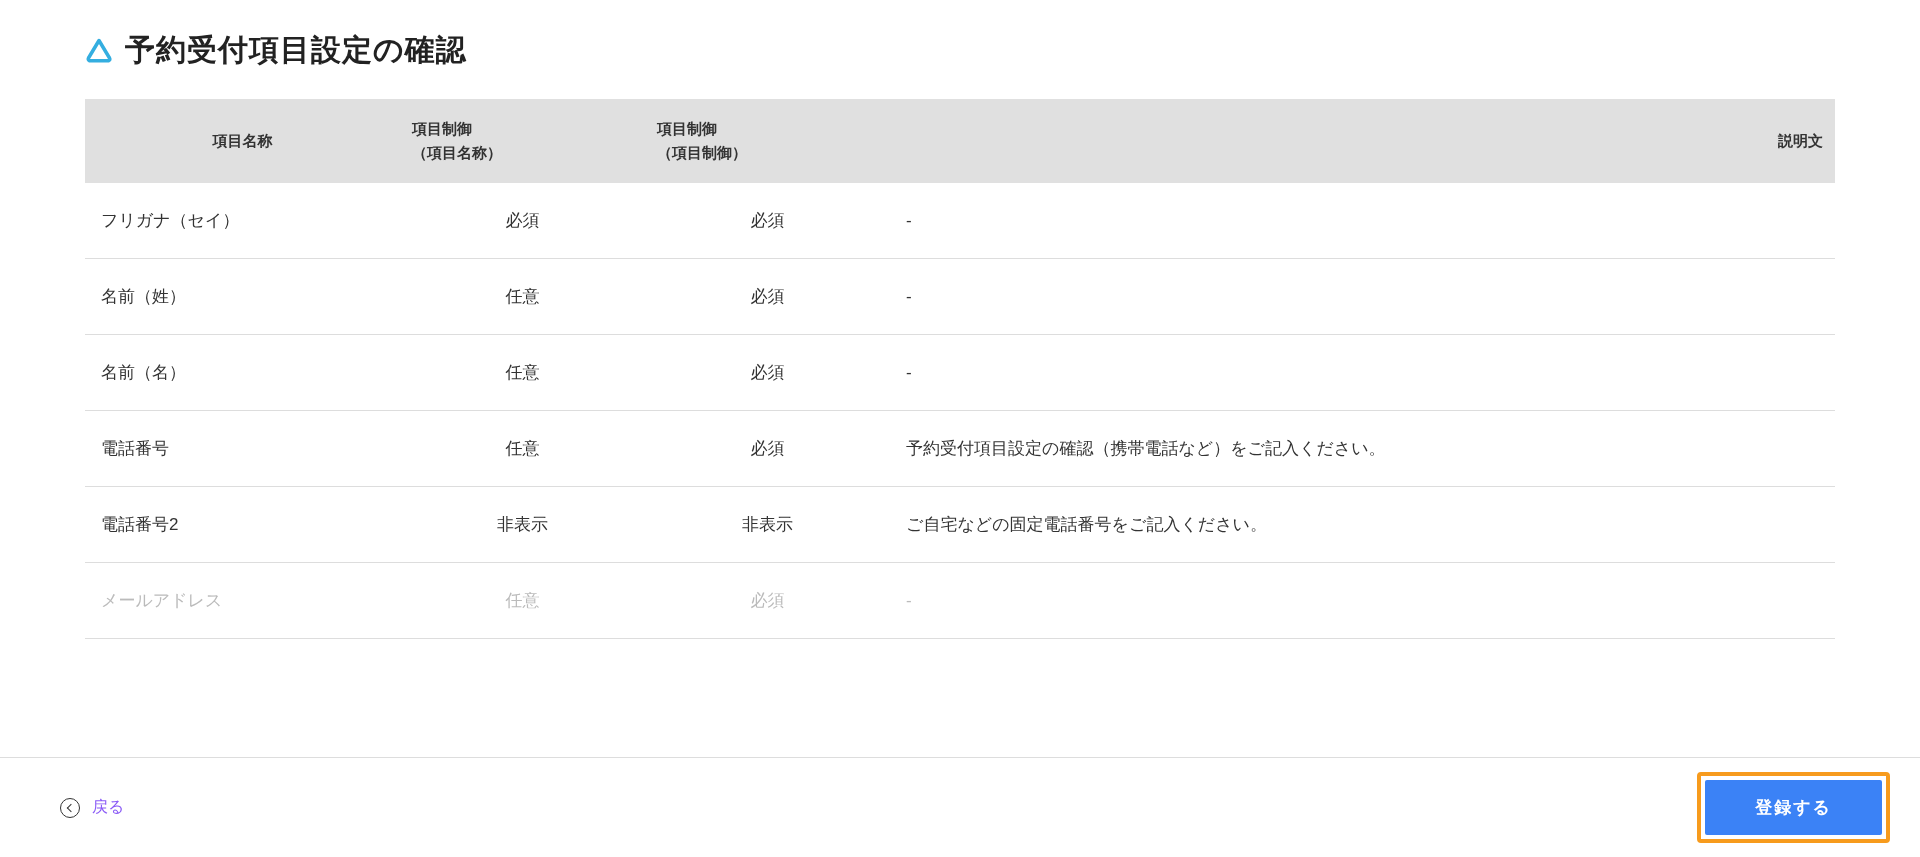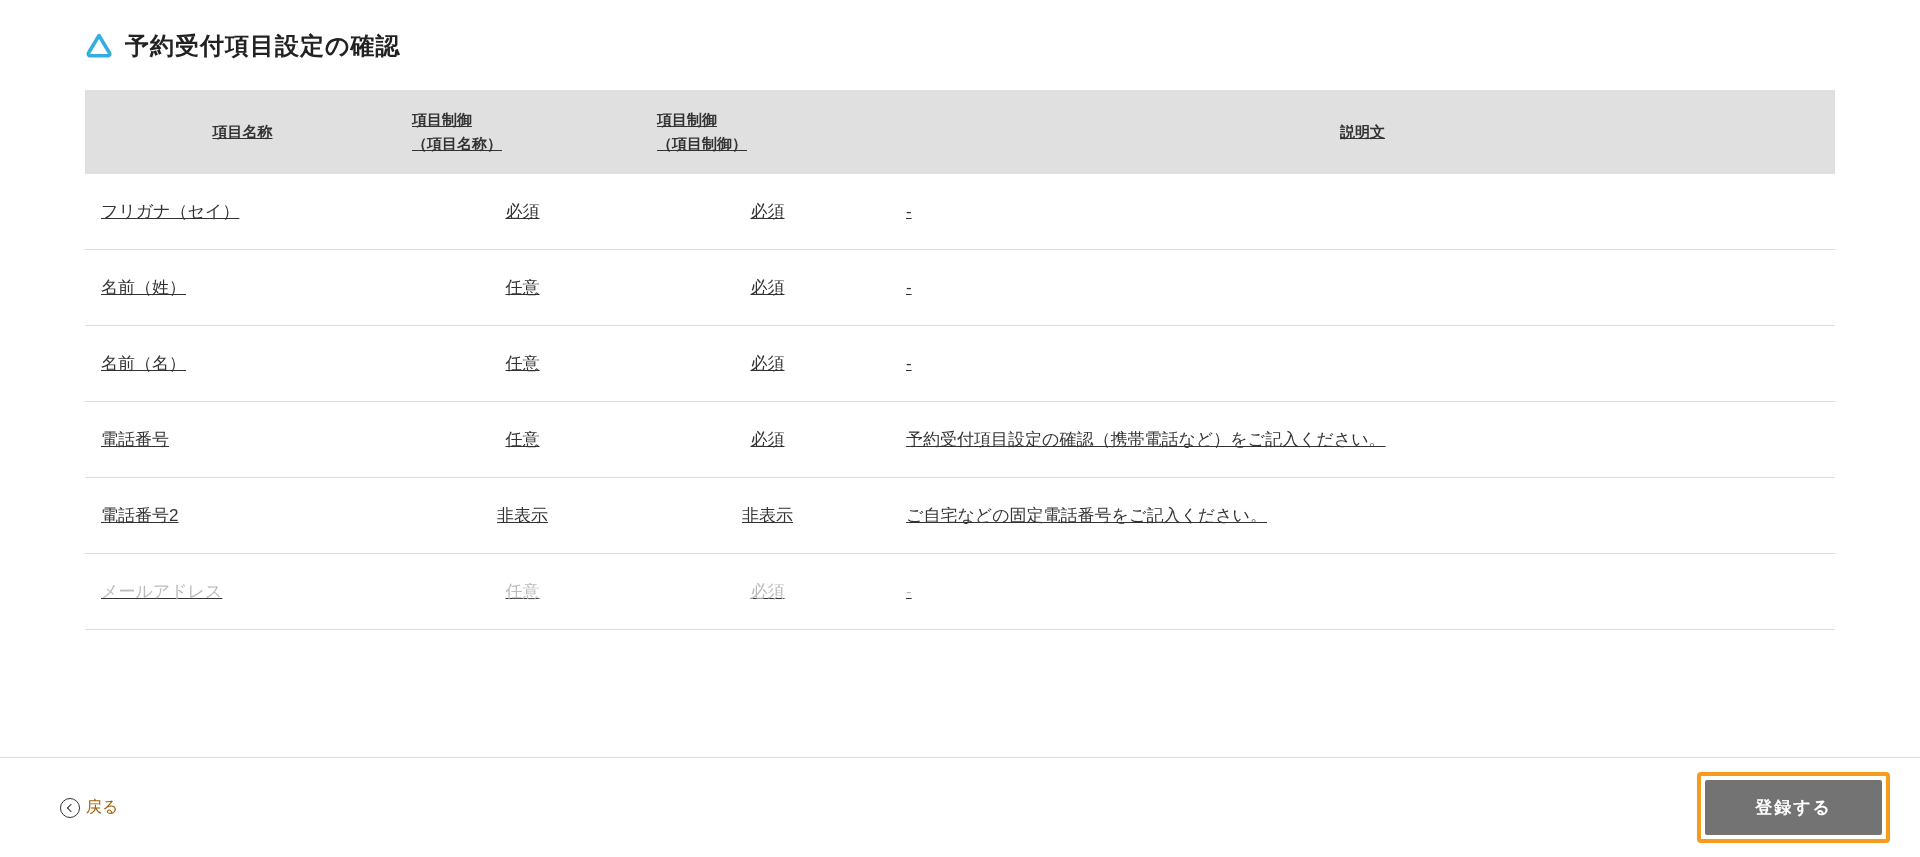--- a/index.html
+++ b/index.html
@@ -27,48 +27,47 @@
   margin-bottom: 28px;
 }
 
 .triangle-icon {
   width: 28px;
   height: 28px;
   flex-shrink: 0;
 }
 
 .page-title {
-  font-size: 24px;
+  font-size: 30px;
   font-weight: 700;
   color: #222222;
   letter-spacing: 1px;
 }
 
 .settings-table {
   width: 100%;
   border-collapse: collapse;
-  text-decoration: underline;
 }
 
 .settings-table thead th {
   background: #e0e0e0;
   padding: 18px 12px;
   font-weight: 600;
   font-size: 15px;
   color: #333333;
   text-align: left;
   line-height: 1.6;
 }
 
 .settings-table thead th:first-child {
   text-align: center;
 }
 
 .settings-table thead th:last-child {
-  text-align: center;
+  text-align: right;
 }
 
 .settings-table tbody td {
   padding: 26px 16px;
   border-bottom: 1px solid #dddddd;
   font-size: 17px;
   color: #333333;
   text-align: center;
 }
 
@@ -95,26 +94,26 @@
   border-top: 1px solid #dddddd;
   display: flex;
   align-items: center;
   justify-content: space-between;
   padding: 14px 30px 14px 60px;
 }
 
 .back-button {
   display: flex;
   align-items: center;
-  gap: 6px;
+  gap: 12px;
   background: none;
   border: none;
   cursor: pointer;
   font-size: 16px;
-  color: #a16207;
+  color: #8b5cf6;
   font-weight: 500;
 }
 
 .back-circle {
   width: 20px;
   height: 20px;
   border: 1.5px solid #333333;
   border-radius: 50%;
   display: flex;
   align-items: center;
@@ -130,21 +129,21 @@
   margin-left: 2px;
 }
 
 .register-wrap {
   border: 4px solid #f79b1d;
   border-radius: 4px;
   padding: 4px;
 }
 
 .register-button {
-  background: #737373;
+  background: #3b82f6;
   color: #ffffff;
   border: none;
   padding: 16px 50px;
   font-size: 17px;
   font-weight: 600;
   cursor: pointer;
   border-radius: 2px;
   letter-spacing: 2px;
 }
 

